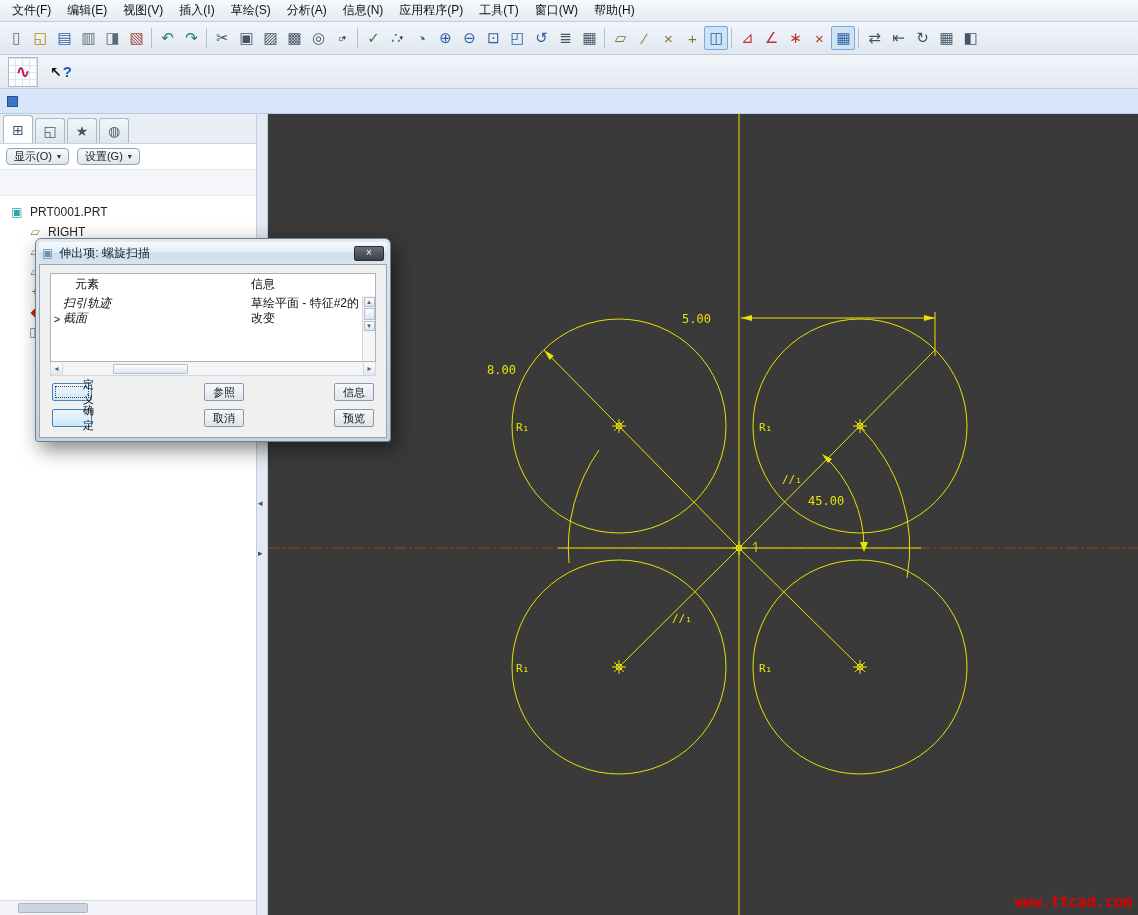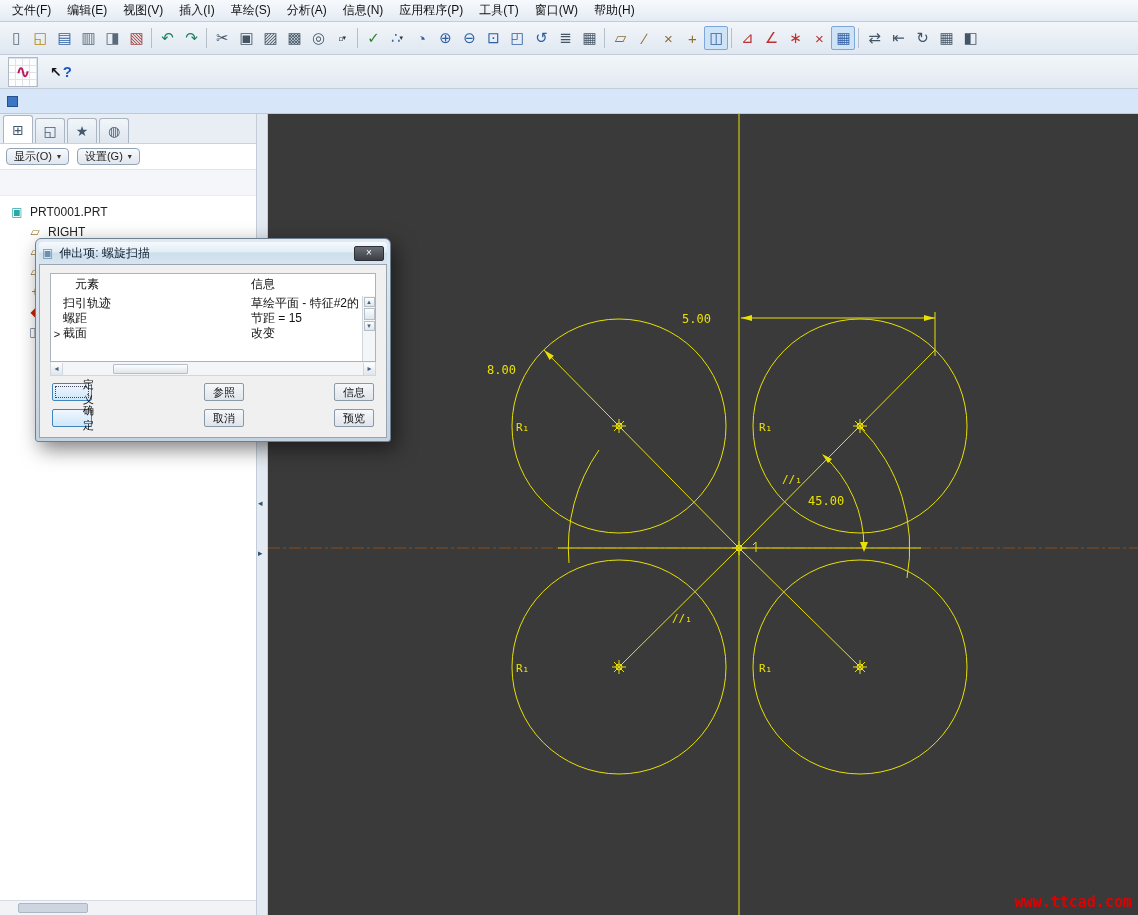--- a/index.html
+++ b/index.html
@@ -84,21 +84,21 @@
     font-size:10px;line-height:1;cursor:pointer;}
   .dialog-body{background:#f0f0f0;border:1px solid #98a4b0;padding:8px 10px 9px;}
   .el-header{display:flex;font-size:12px;color:#111;padding:2px 0 3px;background:#fff;
     border:1px solid #aab4be;border-bottom:none;}
   .el-h-spacer{width:24px;}
   .el-h-name{width:176px;}
   .elem-table{position:relative;background:#fff;border:1px solid #aab4be;border-top:none;height:66px;
     font-size:12px;color:#111;overflow:hidden;}
   .el-row{display:flex;height:15px;align-items:center;}
   .el-marker{width:12px;text-align:center;font-size:11px;}
-  .el-name{width:188px;white-space:nowrap;}
+  .el-name{width:188px;white-space:nowrap;font-style:italic;}
   .el-info{flex:1;white-space:nowrap;overflow:hidden;}
   .tbl-vscroll{position:absolute;right:0;top:0;bottom:0;width:13px;background:#f3f5f7;
     border-left:1px solid #cfd6dd;display:flex;flex-direction:column;align-items:center;font-size:7px;color:#46627e;}
   .vbtn{width:11px;height:10px;display:flex;align-items:center;justify-content:center;border:1px solid #b5bfc9;
     background:linear-gradient(#fdfefe,#dfe5ea);margin:1px 0;}
   .vthumb{width:11px;height:12px;border:1px solid #b5bfc9;background:linear-gradient(#fdfefe,#dfe5ea);}
   .tbl-hscroll{height:14px;display:flex;align-items:center;background:#f3f5f7;border:1px solid #cfd6dd;
     border-top:none;font-size:8px;color:#46627e;}
   .hbtn{width:12px;height:12px;display:flex;align-items:center;justify-content:center;
     border-right:1px solid #cfd6dd;background:linear-gradient(#fdfefe,#dfe5ea);}
@@ -448,25 +448,20 @@
       <span>信息</span>
     </div>
     <div class="elem-table">
       <div>
         <div class="el-row">
             <span class="el-marker"></span>
             <span class="el-name">扫引轨迹</span>
             <span class="el-info">草绘平面 - 特征#2的</span>
           </div>
           <div class="el-row">
-            <span class="el-marker"></span>
-            <span class="el-name">螺距</span>
-            <span class="el-info">节距 = 15</span>
-          </div>
-          <div class="el-row">
             <span class="el-marker">&gt;</span>
             <span class="el-name">截面</span>
             <span class="el-info">改变</span>
           </div>
       </div>
       <div class="tbl-vscroll">
         <span class="vbtn">▴</span>
         <span class="vthumb"></span>
         <span class="vbtn">▾</span>
       </div>

